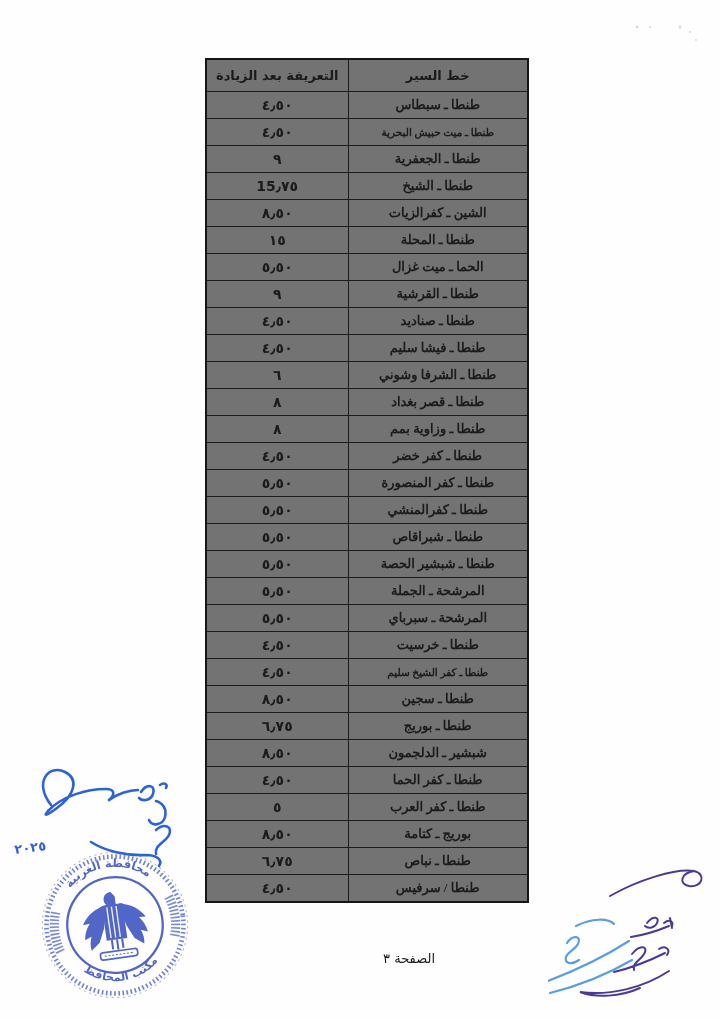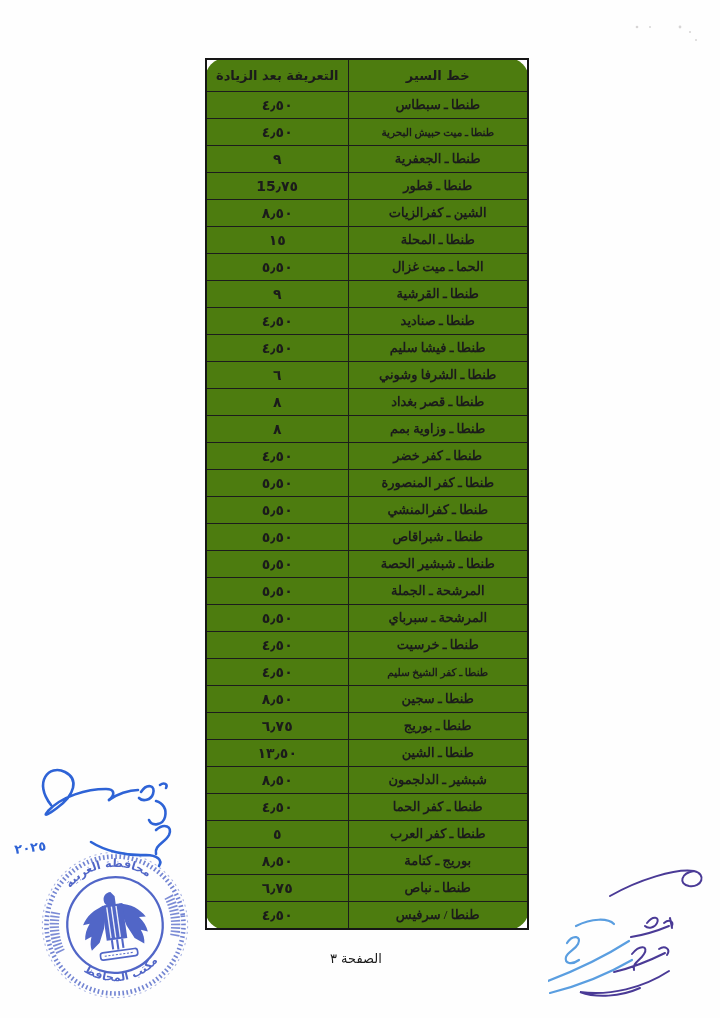--- a/index.html
+++ b/index.html
@@ -7,22 +7,21 @@
     width:720px;height:1018px;position:relative;overflow:hidden;
     background:#fefefe;
     font-family:"DejaVu Sans", sans-serif;
   }
   .page{position:absolute;inset:0;}
 
   
   .table-wrap{position:absolute;left:205px;top:58px;}
   table.fares{
     border-collapse:collapse;table-layout:fixed;width:322px;
-    background:#4d7c0f;
-    border-radius:21px;
+    background:#737373;
   }
   table.fares col.c-fare{width:142px;}
   table.fares col.c-route{width:180px;}
   table.fares th, table.fares td{
     border:1.4px solid #1c1c1c;
     padding:0 4px;
     text-align:center;vertical-align:middle;
     font-weight:bold;
     direction:rtl;
     overflow:hidden;white-space:nowrap;
@@ -30,21 +29,21 @@
   table.fares{border:2.2px solid #161616;}
   table.fares thead th{height:31px;font-size:13px;}
   table.fares tbody td{height:26px;}
   td.fare{font-size:14px;letter-spacing:1px;}
   td.route{font-size:13px;font-family:Liberation Serif, serif;}
   td.route.small{font-size:10.5px;}
 
   
   .footer{
     position:absolute;left:330px;top:951px;width:105px;
-    text-align:left;font-size:13px;direction:rtl;
+    text-align:right;font-size:13px;direction:rtl;
   }
 
   
   .stamp-svg{position:absolute;left:32px;top:842px;width:166px;height:166px;opacity:.88;}
   .sig-left-svg{position:absolute;left:5px;top:750px;width:250px;height:135px;}
   .sig-right-svg{position:absolute;left:548px;top:830px;width:172px;height:188px;}
   .specks-svg{position:absolute;left:600px;top:5px;width:120px;height:50px;}
   svg{display:block;}
   .hand{font-family:"DejaVu Sans", sans-serif;}
 </style>
@@ -73,21 +72,21 @@
           <tr>
       <td class="fare">٤٫٥٠</td>
       <td class="route small">طنطا ـ ميت حبيش البحرية</td>
     </tr>
           <tr>
       <td class="fare">٩</td>
       <td class="route">طنطا ـ الجعفرية</td>
     </tr>
           <tr>
       <td class="fare">15٫٧٥</td>
-      <td class="route">طنطا ـ قطور</td>
+      <td class="route">طنطا ـ الشيخ</td>
     </tr>
           <tr>
       <td class="fare">٨٫٥٠</td>
       <td class="route">الشين ـ كفرالزيات</td>
     </tr>
           <tr>
       <td class="fare">١٥</td>
       <td class="route">طنطا ـ المحلة</td>
     </tr>
           <tr>
@@ -154,24 +153,20 @@
       <td class="fare">٤٫٥٠</td>
       <td class="route small">طنطا ـ كفر الشيخ سليم</td>
     </tr>
           <tr>
       <td class="fare">٨٫٥٠</td>
       <td class="route">طنطا ـ سجين</td>
     </tr>
           <tr>
       <td class="fare">٦٫٧٥</td>
       <td class="route">طنطا ـ بوريج</td>
-    </tr>
-          <tr>
-      <td class="fare">١٣٫٥٠</td>
-      <td class="route">طنطا ـ الشين</td>
     </tr>
           <tr>
       <td class="fare">٨٫٥٠</td>
       <td class="route">شبشير ـ الدلجمون</td>
     </tr>
           <tr>
       <td class="fare">٤٫٥٠</td>
       <td class="route">طنطا ـ كفر الحما</td>
     </tr>
           <tr>

